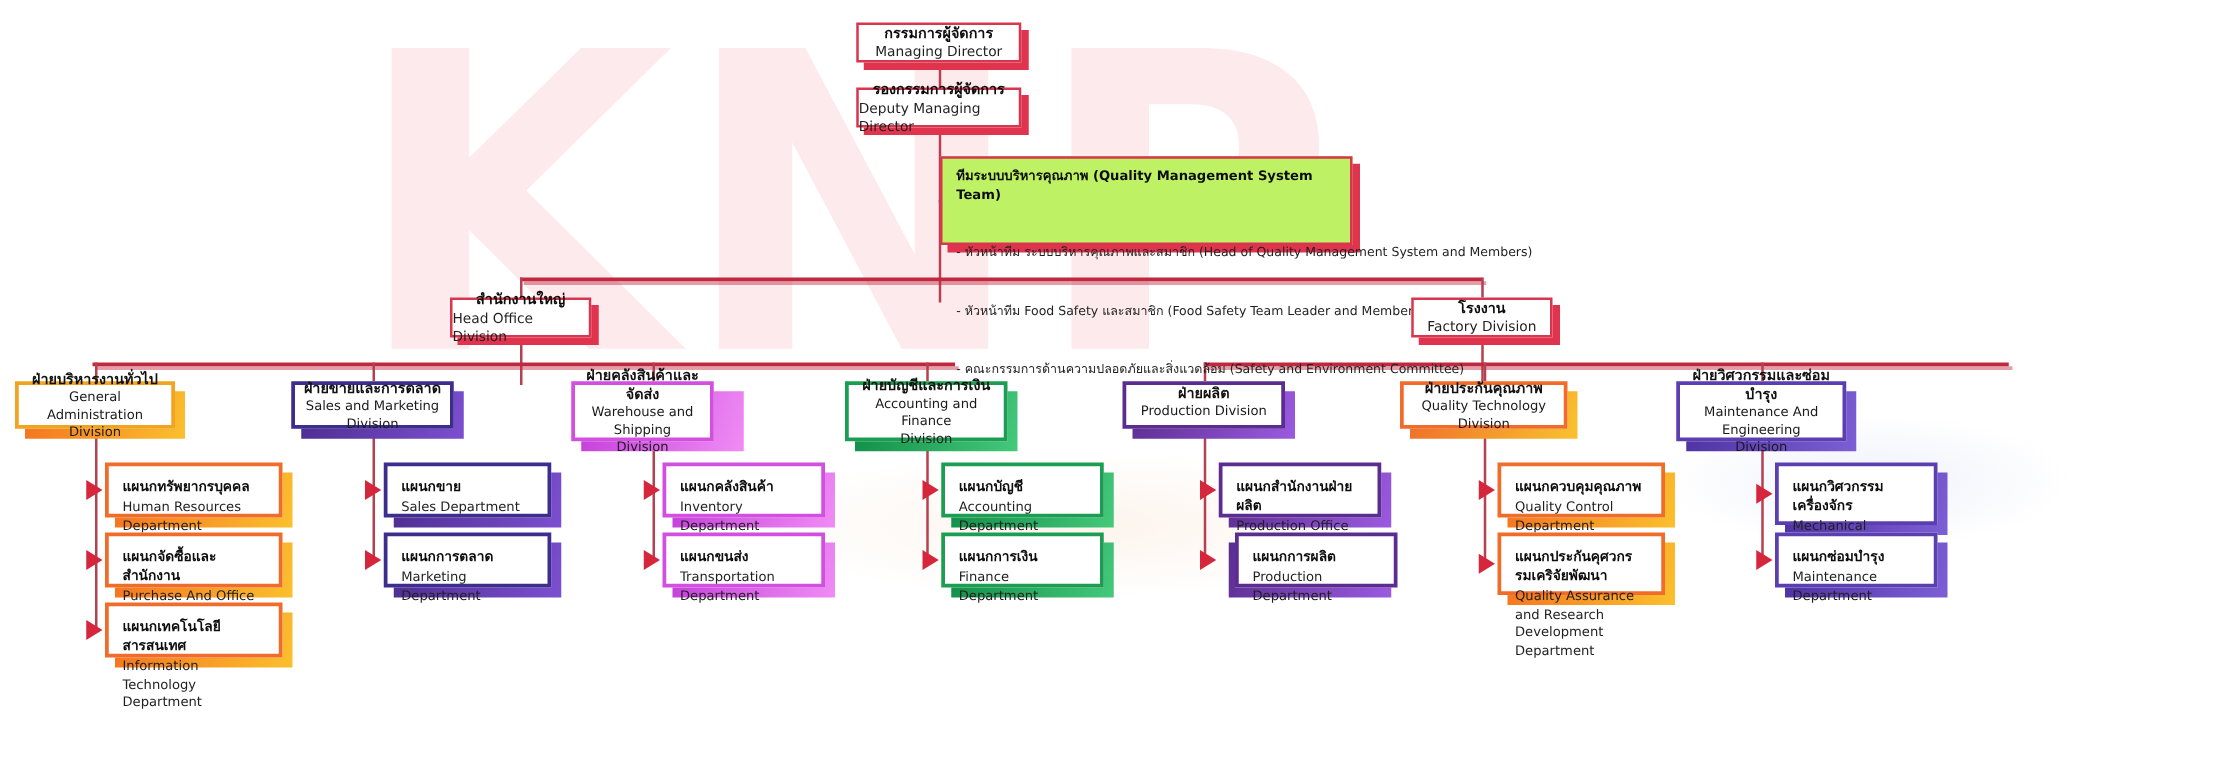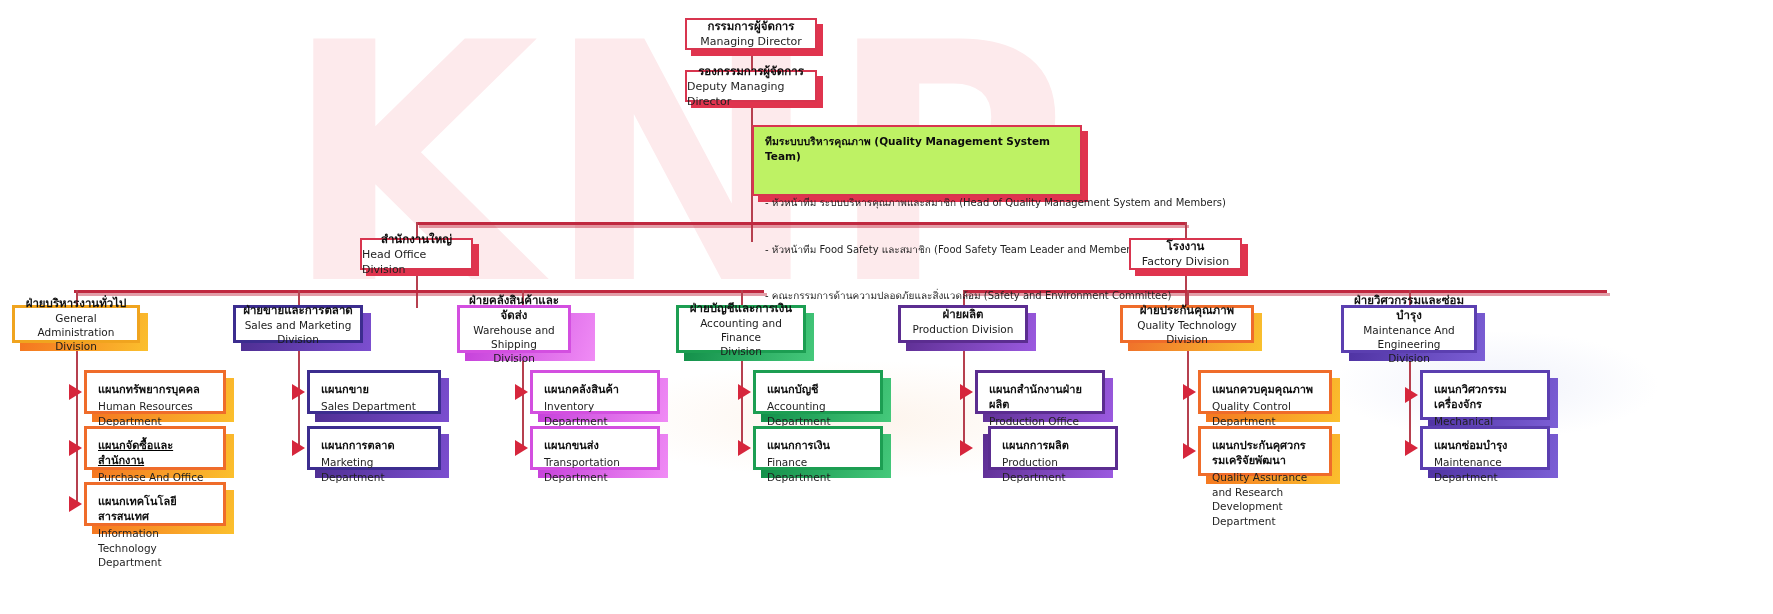--- a/index.html
+++ b/index.html
@@ -197,21 +197,21 @@
     </div>
 
   <div id="departments-layer">
       <div class="dept-shadow" style="left: 92px; top: 378px; width: 142px; height: 44px; background: linear-gradient(110deg, rgb(244, 112, 31) 0%, rgb(251, 192, 45) 100%);"></div>
       <div class="dept" style="position: absolute; left: 84px; top: 370px; width: 142px; height: 44px; border-color: rgb(239, 108, 42);">
         <span class="th">แผนกทรัพยากรบุคคล</span>
         <span class="en">Human Resources Department</span>
       </div>
       <div class="arrow" style="left: 69px; top: 384px;"></div>
       <div class="dept-shadow" style="left: 92px; top: 434px; width: 142px; height: 44px; background: linear-gradient(110deg, rgb(244, 112, 31) 0%, rgb(251, 192, 45) 100%);"></div>
-      <div class="dept" style="position: absolute; left: 84px; top: 426px; width: 142px; height: 44px; border-color: rgb(239, 108, 42); text-decoration: underline;">
+      <div class="dept" style="position: absolute; left: 84px; top: 426px; width: 142px; height: 44px; border-color: rgb(239, 108, 42);">
         <span class="th">แผนกจัดซื้อและสำนักงาน</span>
         <span class="en">Purchase And Office Department</span>
       </div>
       <div class="arrow" style="left: 69px; top: 440px;"></div>
       <div class="dept-shadow" style="left: 92px; top: 490px; width: 142px; height: 44px; background: linear-gradient(110deg, rgb(244, 112, 31) 0%, rgb(251, 192, 45) 100%);"></div>
       <div class="dept" style="position: absolute; left: 84px; top: 482px; width: 142px; height: 44px; border-color: rgb(239, 108, 42);">
         <span class="th">แผนกเทคโนโลยีสารสนเทศ</span>
         <span class="en">Information Technology Department</span>
       </div>
       <div class="arrow" style="left: 69px; top: 496px;"></div>

